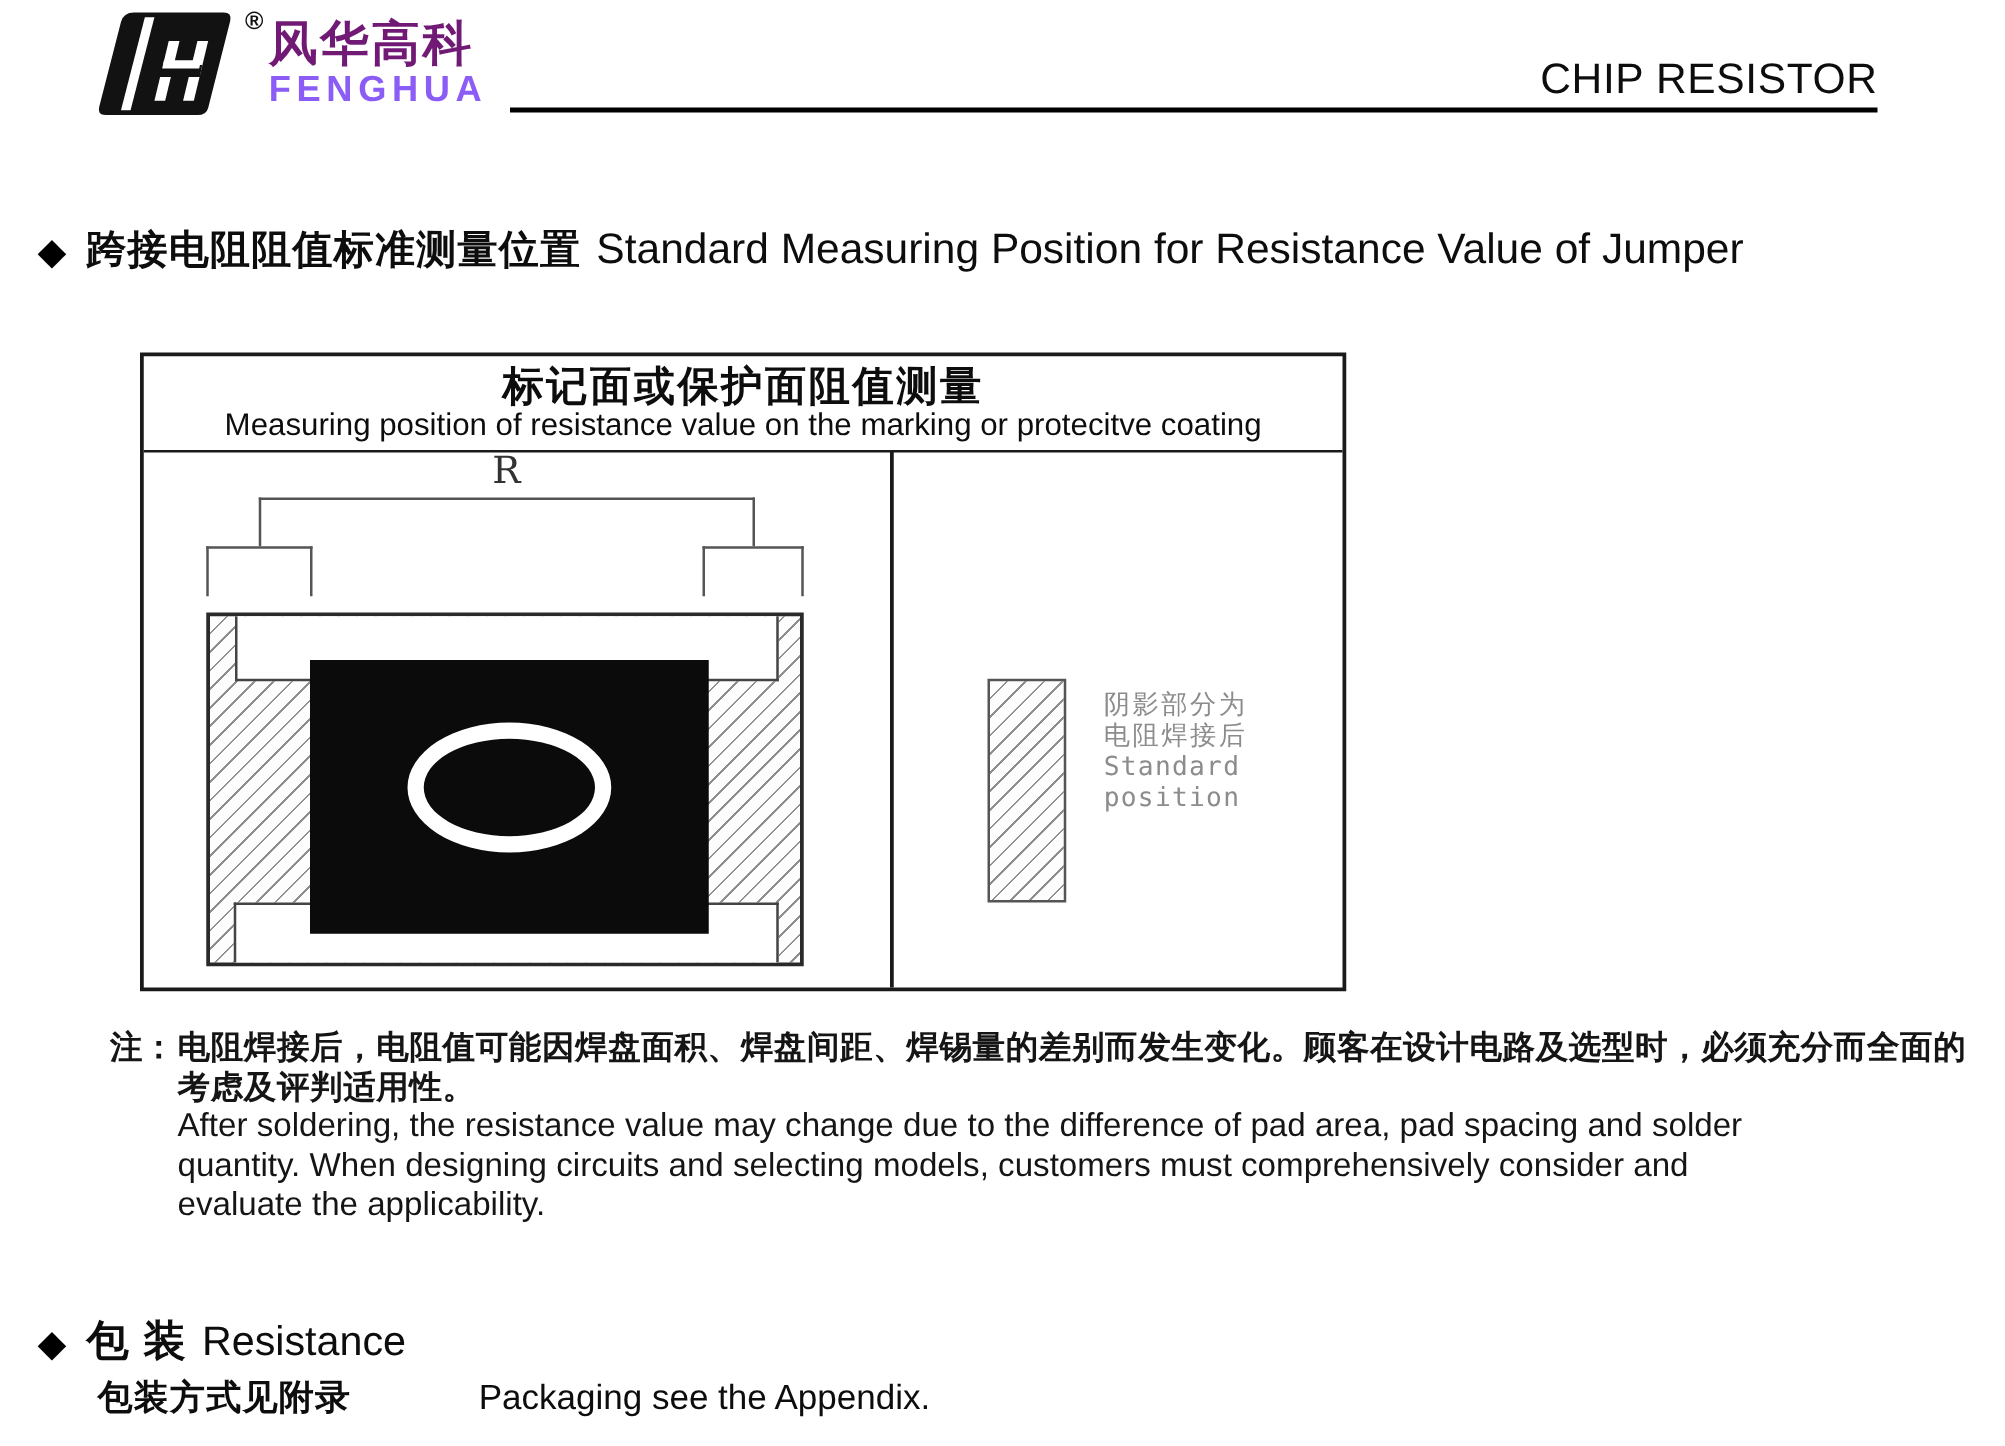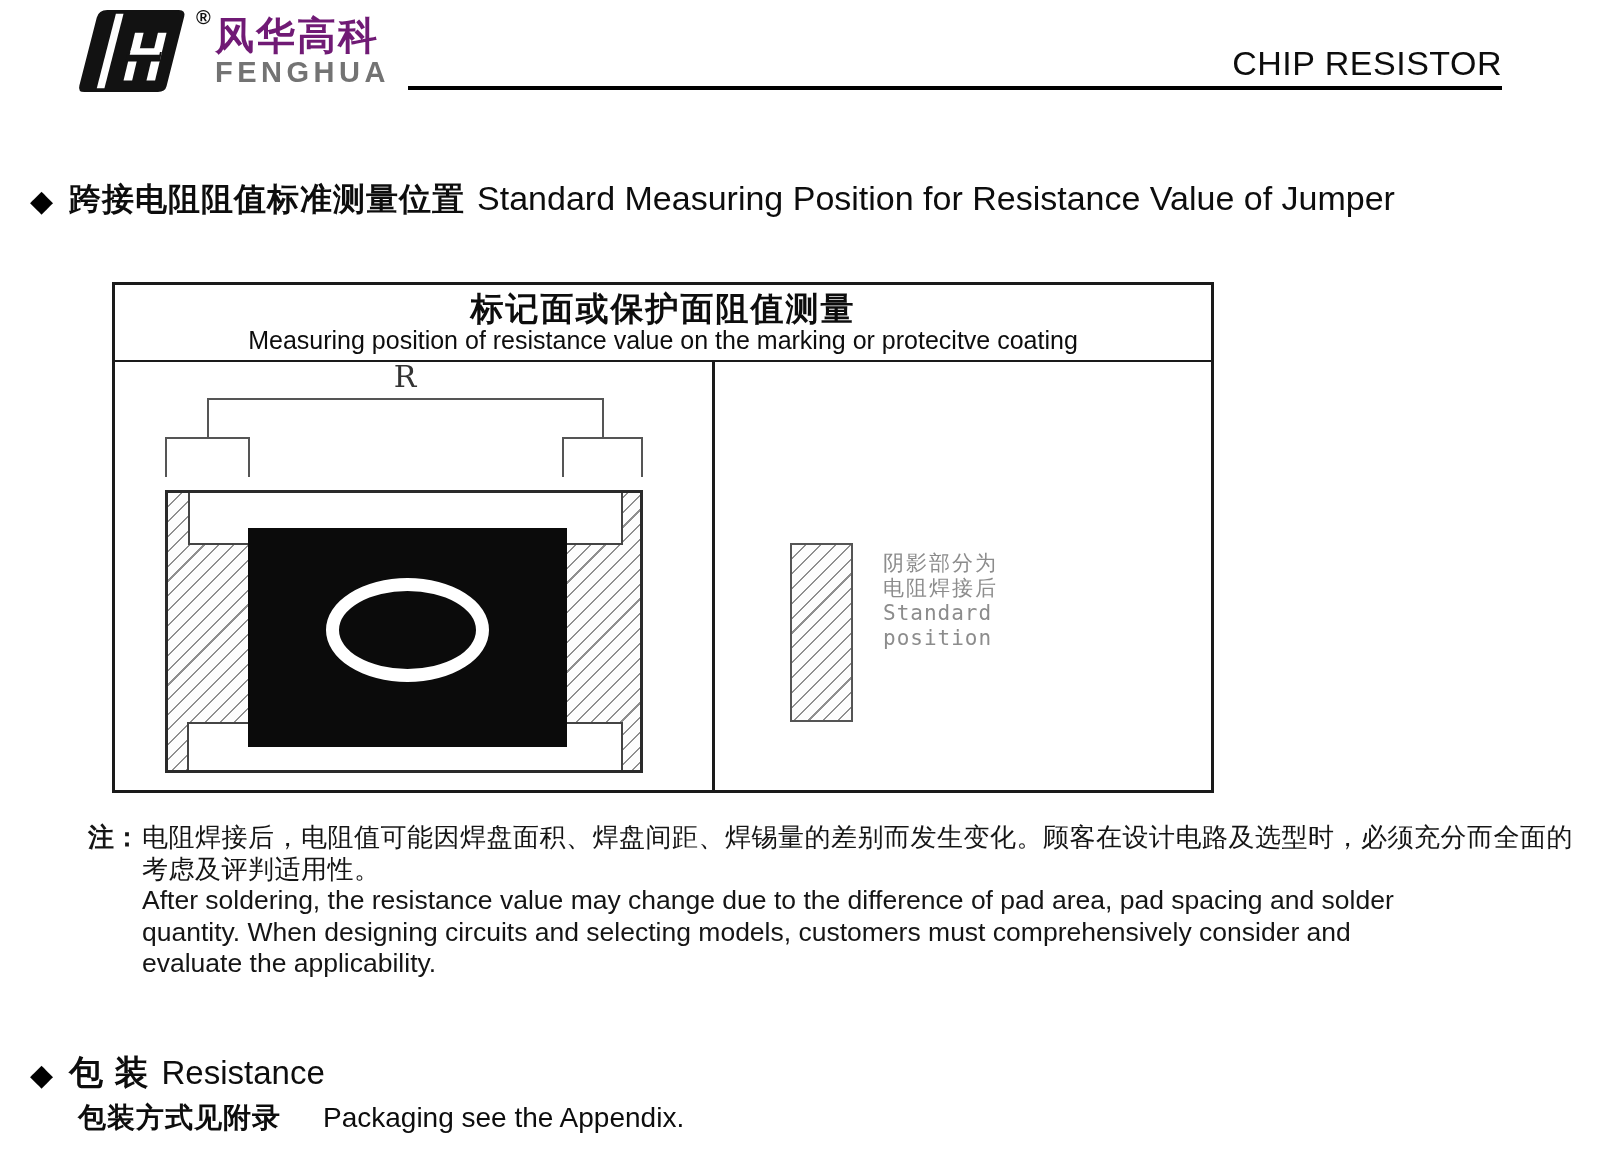--- a/index.html
+++ b/index.html
@@ -11,33 +11,33 @@
     color: #111;
     overflow: hidden;
   }
 
   
   .header { position:absolute; left:0; top:0; width:1604px; height:100px; }
   .logo-mark { position:absolute; left:76px; top:8px; width:118px; height:86px; }
   .logo-reg { position:absolute; left:196px; top:6px; font-size:20px; font-weight:bold; color:#111; }
   .logo-text { position:absolute; left:215px; top:16px; line-height:1; }
   .logo-zh { font-size:39px; font-weight:bold; letter-spacing:2px; color:#701a75; }
-  .logo-en { font-size:29px; font-weight:bold; letter-spacing:4.5px; color:#737373; margin-top:3px; }
+  .logo-en { font-size:29px; font-weight:bold; letter-spacing:4.5px; color:#8b5cf6; margin-top:3px; }
   .product-title { position:absolute; right:102px; top:44px; font-size:34px; color:#0d0d0d; letter-spacing:0.5px; }
   .header-rule { position:absolute; left:408px; top:86px; width:1094px; height:4px; background:#000; }
 
   
   .section-head { position:absolute; display:flex; align-items:baseline; }
   .bullet { font-size:30px; color:#000; margin-right:16px; transform:translateY(1px); }
   .head-zh { font-size:32px; font-weight:bold; color:#0d0d0d; letter-spacing:1px; }
   .head-en { font-size:34px; color:#0d0d0d; margin-left:12px; white-space:nowrap; }
 
   
   .figure-box {
-    position:absolute; left:112px; top:282px; width:1102px; height:511px;
+    position:absolute; left:112px; top:282px; width:965px; height:511px;
     border:3px solid #1a1a1a; background:#fff;
   }
   .fig-title { position:absolute; left:0; top:2px; width:100%; text-align:center;
     font-size:33px; font-weight:bold; color:#0d0d0d; letter-spacing:2px; }
   .fig-subtitle { position:absolute; left:0; top:41px; width:100%; text-align:center;
     font-size:25px; color:#0d0d0d; white-space:nowrap; }
   .fig-sep { position:absolute; left:0; top:75px; width:100%; height:2px; background:#1a1a1a; }
   .fig-divider { position:absolute; left:597px; top:75px; width:3px; bottom:0; background:#1a1a1a; }
 
   .hatch {
@@ -69,27 +69,27 @@
     border:2px solid #555; }
   .legend-text { position:absolute; left:768px; top:266px; width:170px;
     font-family:"DejaVu Serif", serif; font-size:21px; line-height:25px;
     color:#8c8c8c; letter-spacing:2px; }
   .legend-text .en { font-family:"DejaVu Sans Mono", monospace; letter-spacing:1px; }
 
   
   .note { position:absolute; left:88px; top:822px; width:1430px; display:flex; }
   .note-label { font-size:26px; font-weight:600; line-height:31.5px; white-space:nowrap; color:#151515; }
   .note-body { margin-left:2px; }
-  .note-line-zh { font-size:26px; font-weight:400; line-height:31.5px; color:#151515; letter-spacing:0.5px; white-space:nowrap; }
+  .note-line-zh { font-size:26px; font-weight:700; line-height:31.5px; color:#151515; letter-spacing:0.5px; white-space:nowrap; }
   .note-line-en { font-size:26.5px; font-weight:400; line-height:31.5px; color:#151515; white-space:nowrap; }
 
   
   .pack-body { position:absolute; left:78px; top:1099px; display:flex; align-items:center; }
   .pack-zh { font-size:28px; font-weight:bold; color:#0d0d0d; letter-spacing:1px; }
-  .pack-en { font-size:28px; color:#0d0d0d; margin-left:42px; }
+  .pack-en { font-size:28px; color:#0d0d0d; margin-left:102px; }
 </style>
 </head>
 <body>
 
 <div class="header">
   <svg class="logo-mark" viewBox="0 0 120 90" aria-hidden="true">
     <path d="M31 2 L106 2 Q113 2 111.5 9 L93 82 Q91.5 88 84 88 L7 88 Q0 88 1.8 81 L20 10 Q22 2 31 2 Z" fill="#121212"></path>
     <polygon points="40,6 48,6 28,84 20,84" fill="#ffffff"></polygon>
     <polygon points="60,26 69,26 57,76 48,76" fill="#ffffff"></polygon>
     <polygon points="84,26 93,26 81,76 72,76" fill="#ffffff"></polygon>

